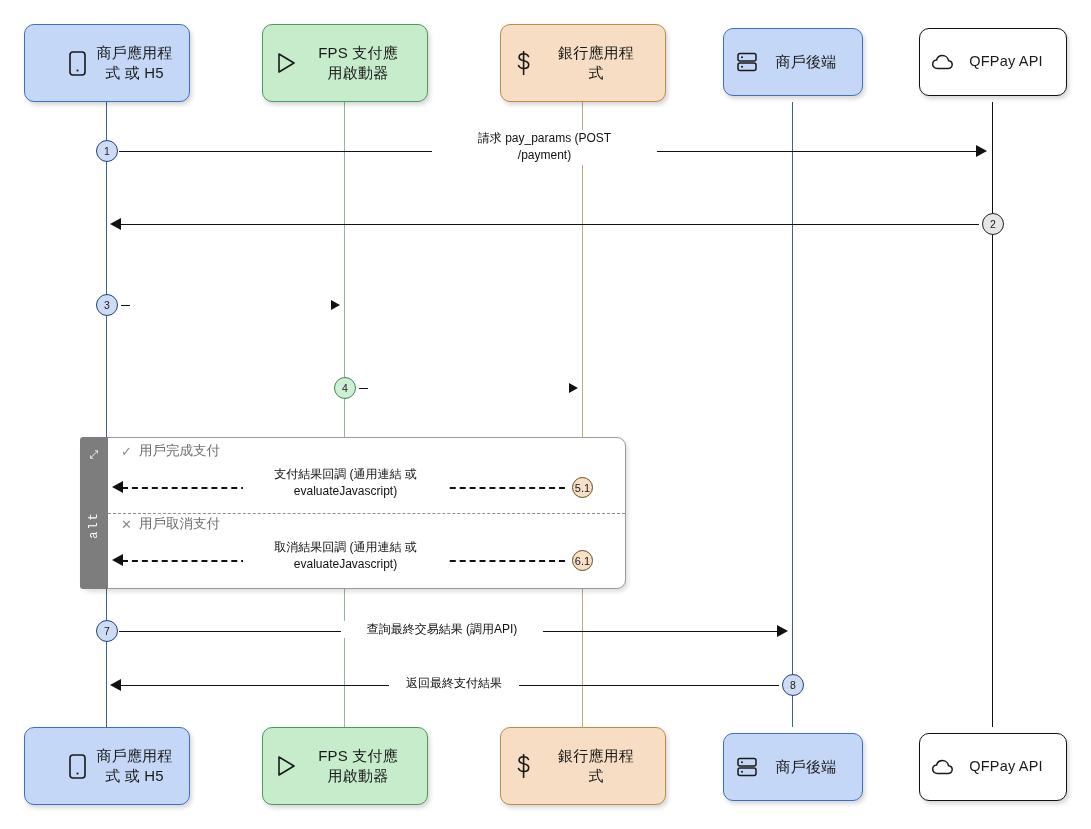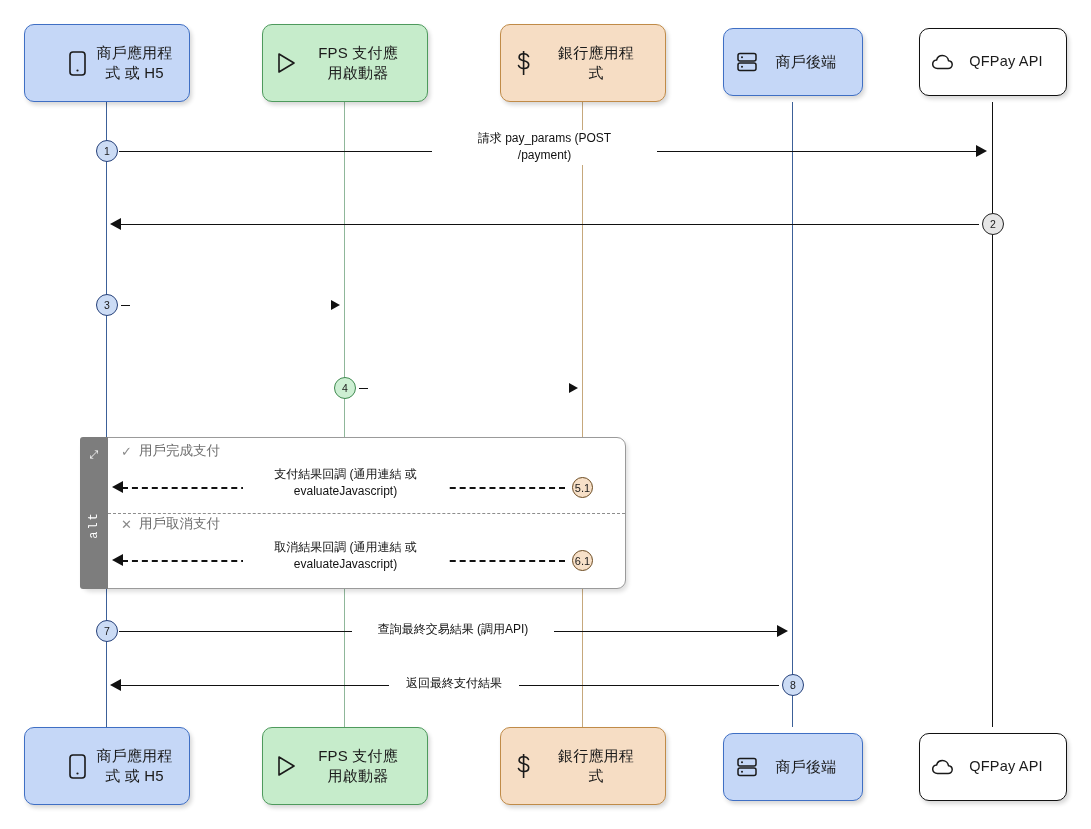--- a/index.html
+++ b/index.html
@@ -231,21 +231,21 @@
   <div class="msgline dashed" style="left:122px;top:560px;width:443px;"></div>
   <div class="arrowL" style="left:112px;top:554px;border-top:6px solid transparent;border-bottom:6px solid transparent;border-right:11px solid #111;"></div>
   <div class="stepnum sn-peach" style="left:572px;top:550px;">6.1</div>
   <div class="msgtext" style="left:243px;top:539px;width:205px;">
     <span>取消結果回調 (通用連結 或</span><br><span>evaluateJavascript)</span>
   </div>
 
   <div class="stepnum sn-blue" style="left:96px;top:620px;">7</div>
   <div class="msgline" style="left:119px;top:631px;width:667px;"></div>
   <div class="arrowR" style="left:777px;top:625px;border-top:6px solid transparent;border-bottom:6px solid transparent;border-left:11px solid #111;"></div>
-  <div class="msgtext" style="left:352px;top:621px;width:202px;">
+  <div class="msgtext" style="left:341px;top:621px;width:202px;">
     <span>查詢最終交易結果 (調用API)</span>
   </div>
 
   <div class="stepnum sn-blue" style="left:782px;top:674px;">8</div>
   <div class="msgline" style="left:120px;top:685px;width:659px;"></div>
   <div class="arrowL" style="left:110px;top:679px;border-top:6px solid transparent;border-bottom:6px solid transparent;border-right:11px solid #111;"></div>
   <div class="msgtext" style="left:389px;top:675px;width:130px;">
     <span>返回最終支付結果</span>
   </div>
 

